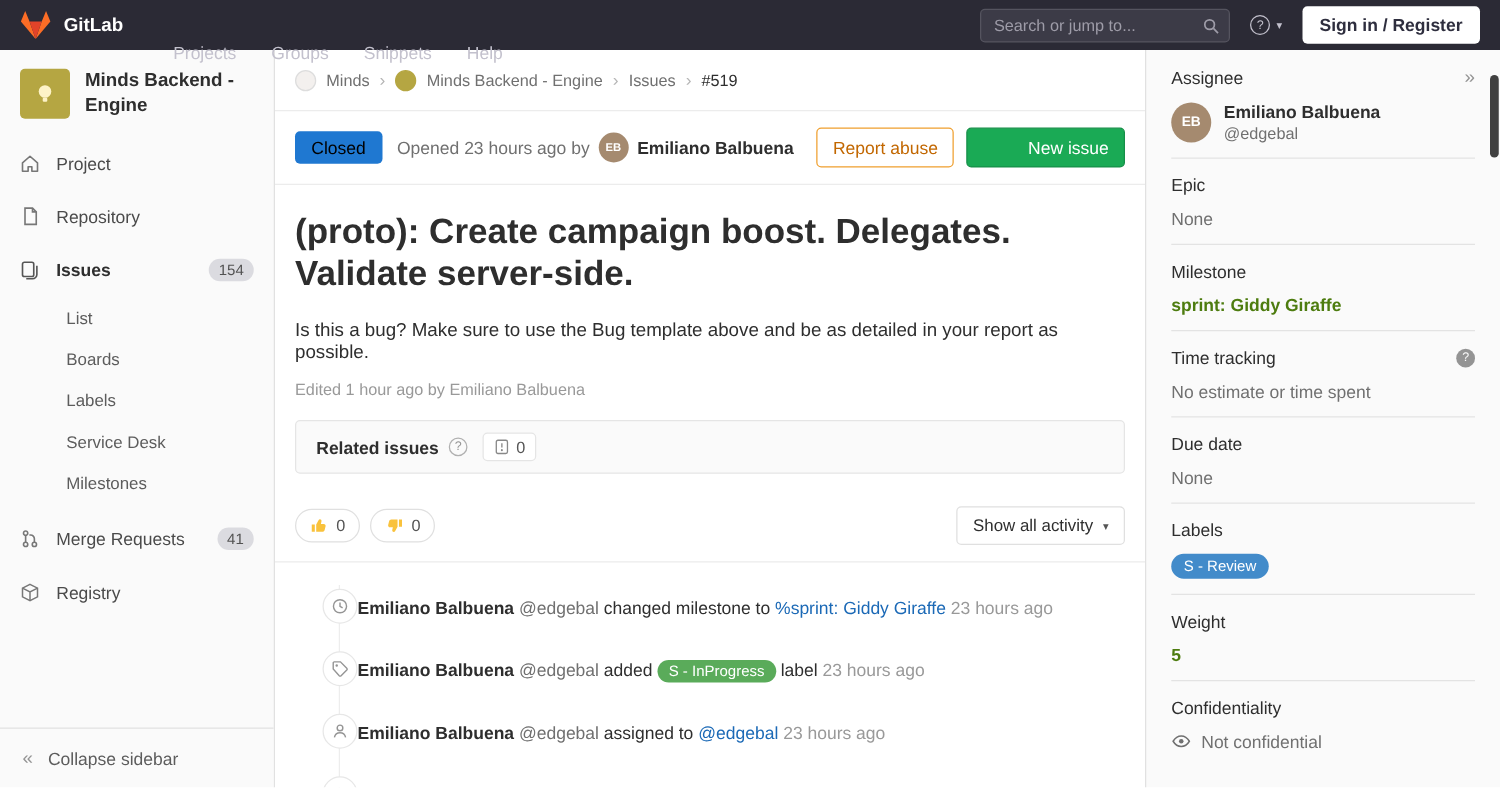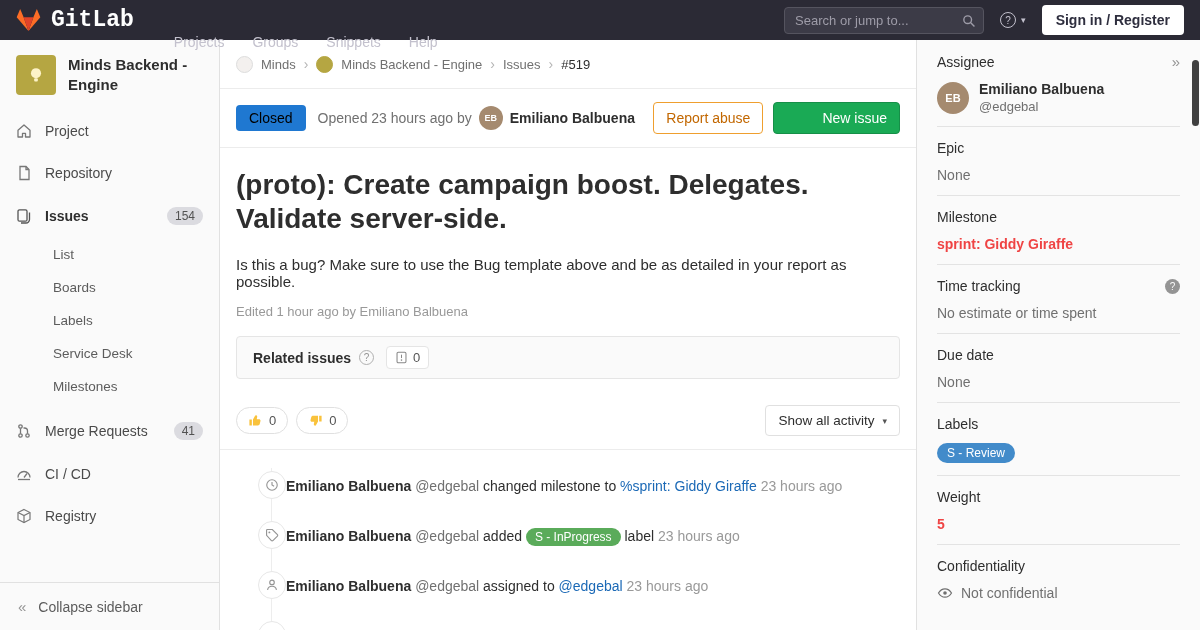--- a/index.html
+++ b/index.html
@@ -11,21 +11,21 @@
   }
   a { text-decoration:none; cursor:pointer; }
 
   
   .navbar {
     position:absolute; top:0; left:0; right:0; height:40px;
     background:#2b2a35; display:flex; align-items:center; padding:0 16px;
     z-index:10;
   }
   .brand { display:flex; align-items:center; gap:10px; }
-  .brand-text { color:#fff; font-weight:bold; font-size:23px;font-family:Liberation Mono, monospace; }
+  .brand-text { color:#fff; font-weight:bold; font-size:15px; }
   .nav-links { display:flex; margin-left:26px; }
   .nav-links a { color:#c3c1cd; font-size:14px; padding:0 14px; line-height:40px;margin-top:43px; }
   .nav-right { margin-left:auto; display:flex; align-items:center; gap:16px; }
   .searchbox { position:relative; width:200px; }
   .searchbox input {
     width:100%; height:27px; background:#3c3b47; border:1px solid #55545f;
     border-radius:4px; color:#e5e5e5; font-size:13px; padding:0 28px 0 10px;
     outline:none; font-family:"Liberation Sans", sans-serif;
   }
   .searchbox input::placeholder { color:#9e9ca8; }
@@ -150,21 +150,21 @@
   
   .rsidebar {
     position:absolute; top:40px; right:0; bottom:0; width:284px;
     background:#fafafa; border-left:1px solid #e1e1e1; padding:0 20px;
     font-size:14px; color:#2e2e2e; overflow:hidden;
   }
   .sb-block { padding:13px 0 12px; border-bottom:1px solid #e3e3e3; }
   .sb-block.last { border-bottom:none; }
   .sb-title-row { display:flex; align-items:center; justify-content:space-between; }
   .sb-value { margin-top:11px; color:#707070; }
-  .sb-strong { margin-top:11px; color:#ef4444; font-weight:bold; }
+  .sb-strong { margin-top:11px; color:#4d7c0f; font-weight:bold; }
   .assignee-card { display:flex; align-items:center; gap:10px; margin-top:11px; }
   .avatar32 {
     width:32px; height:32px; border-radius:50%; background:#a58a6f; color:#fff;
     display:flex; align-items:center; justify-content:center; font-size:11px; font-weight:bold; flex:none;
   }
   .as-name { font-weight:bold; font-size:14px; }
   .as-handle { color:#707070; font-size:13px; margin-top:2px; }
   .qmark-filled {
     width:15px; height:15px; border-radius:50%; background:#949494; color:#fafafa;
     font-size:10px; display:inline-flex; align-items:center; justify-content:center; cursor:pointer;
@@ -270,30 +270,20 @@
             <circle cx="4.5" cy="3.5" r="1.7"></circle>
             <circle cx="4.5" cy="12.5" r="1.7"></circle>
             <circle cx="11.5" cy="12.5" r="1.7"></circle>
             <path d="M4.5 5.4v5.3M11.5 10.7V8a3 3 0 0 0-3-3h-1"></path>
           </svg>
       </span>
       <span>Merge Requests</span>
       <span class="count-badge">41</span>
     </div>
 
-    <div class="nav-item">
-      <span class="nicon">
-        <svg width="16" height="16" viewBox="0 0 16 16" fill="none" stroke="#777" stroke-width="1.3">
-            <path d="M2 11.5a6 6 0 0 1 12 0"></path>
-            <line x1="8" y1="11.5" x2="11" y2="7.5"></line>
-            <line x1="2" y1="13.5" x2="14" y2="13.5"></line>
-          </svg>
-      </span>
-      <span>CI / CD</span>
-    </div>
 
     <div class="nav-item">
       <span class="nicon">
         <svg width="16" height="16" viewBox="0 0 16 16" fill="none" stroke="#777" stroke-width="1.2">
             <path d="M8 1.5 14 4.5v7L8 14.5 2 11.5v-7z"></path>
             <path d="M2 4.5 8 7.5l6-3M8 7.5v7"></path>
           </svg>
       </span>
       <span>Registry</span>
     </div>

